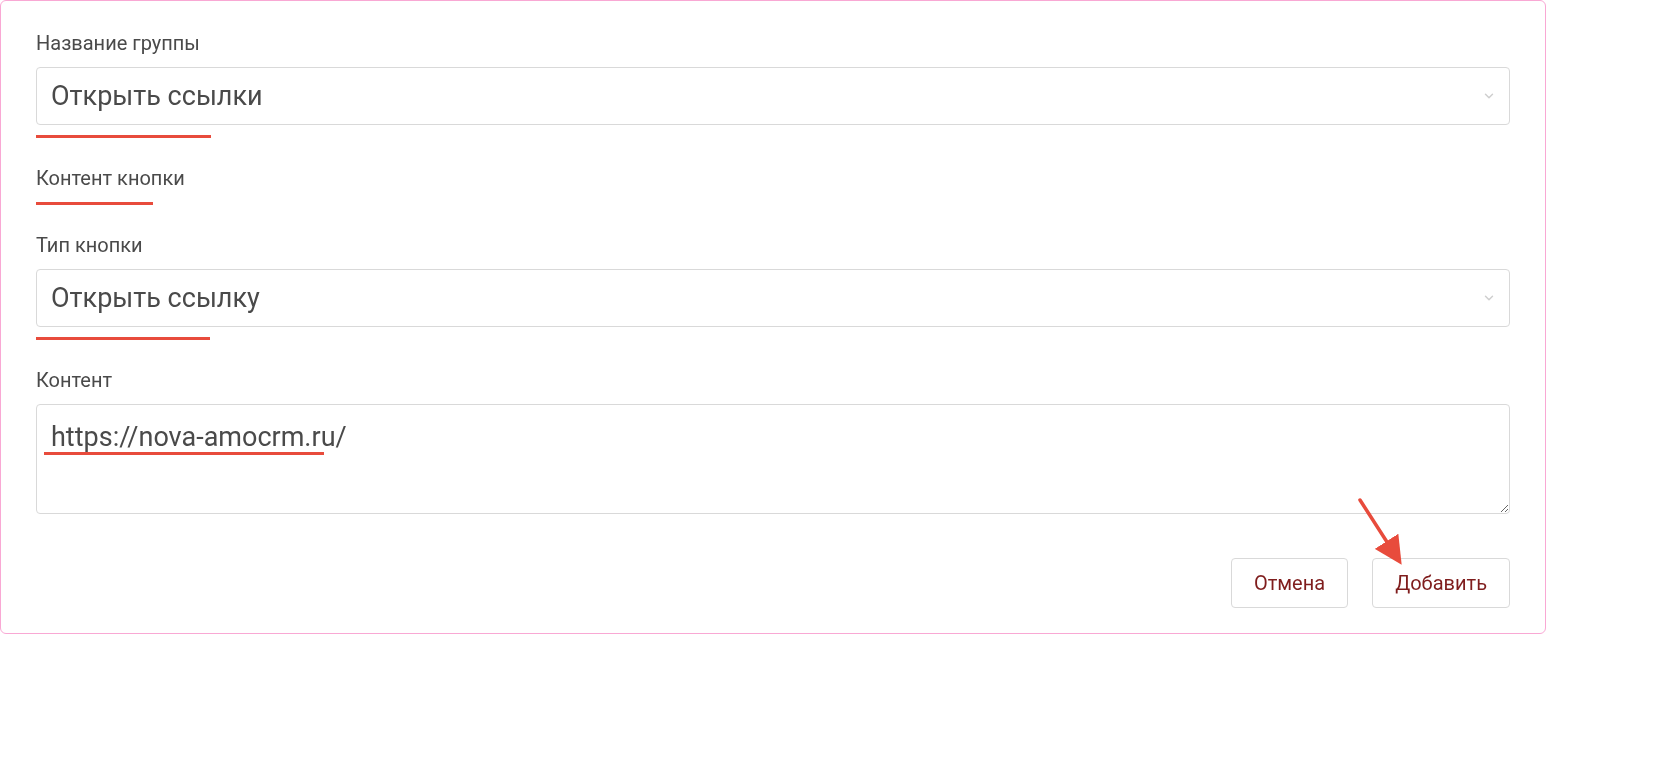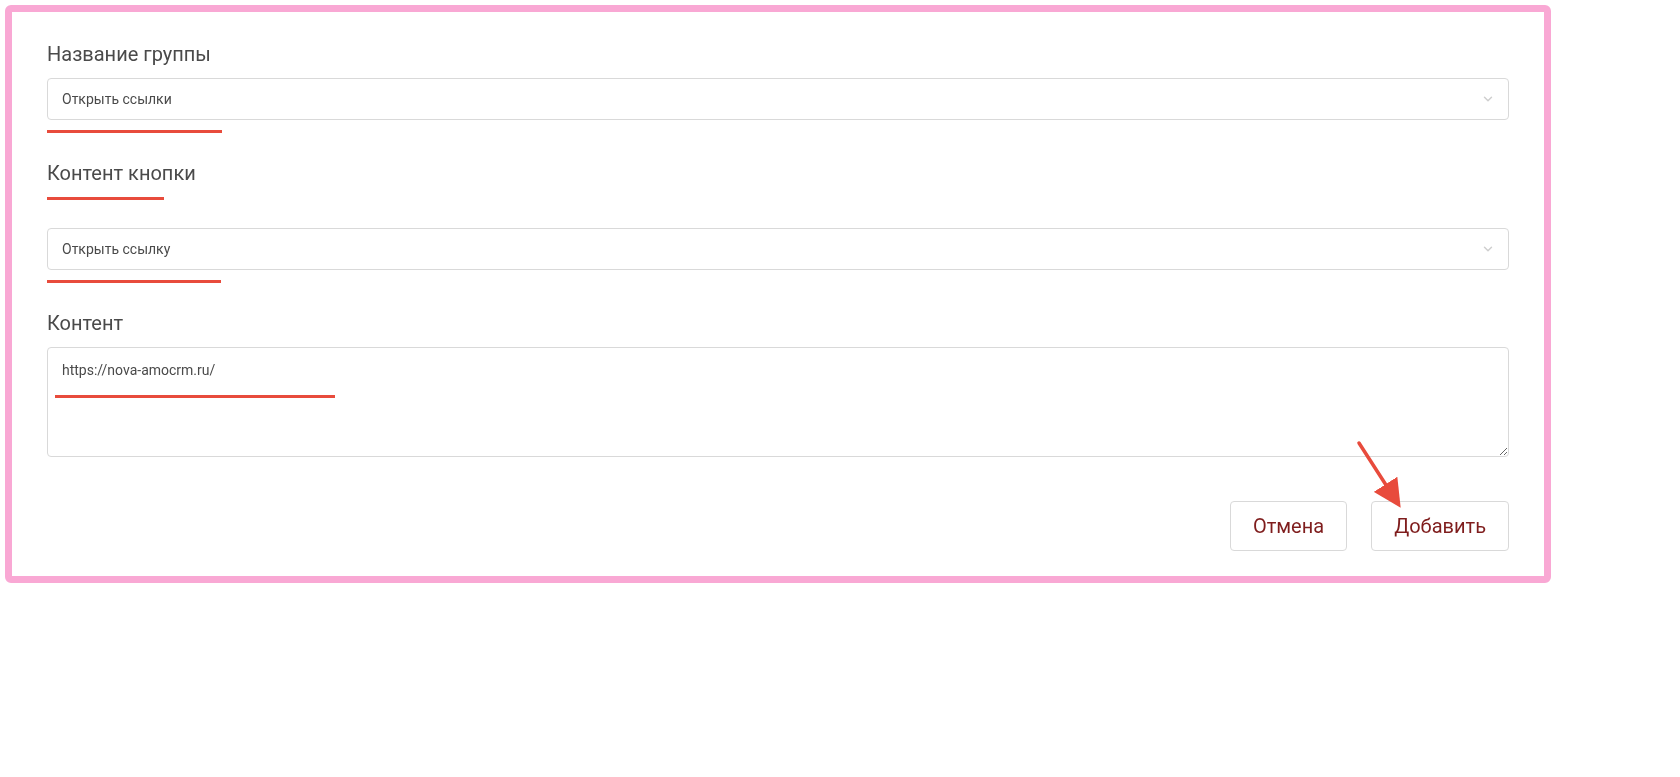--- a/index.html
+++ b/index.html
@@ -6,45 +6,44 @@
       box-sizing: border-box;
       margin: 0;
       padding: 0;
     }
     body {
       font-family: -apple-system, BlinkMacSystemFont, "Segoe UI", Roboto, Helvetica, Arial, sans-serif;
       background: #fff;
       padding: 0;
     }
     .form-container {
-      border: 7px solid #f9a8d4;
+      border: 1px solid #f9a8d4;
       border-radius: 6px;
       padding: 30px 35px 25px 35px;
       width: 1546px;
-      margin: 5px;
     }
     .form-group {
       margin-bottom: 28px;
       position: relative;
     }
     .form-label {
       display: block;
       font-size: 20px;
       color: #4a4a4a;
       margin-bottom: 12px;
       font-weight: 400;
     }
     .form-select,
     .form-input,
     .form-textarea {
       width: 100%;
       border: 1px solid #d9d9d9;
       border-radius: 4px;
       padding: 12px 14px;
-      font-size: 14px;
+      font-size: 27px;
       color: #4a4a4a;
       font-family: inherit;
       background: #fff;
       outline: none;
     }
     .form-select {
       appearance: none;
       -webkit-appearance: none;
       padding-right: 36px;
       cursor: pointer;
@@ -134,20 +133,21 @@
     </div>
     <div class="underline ul-1"></div>
   </div>
 
   <div class="form-group">
     <label class="form-label">Контент кнопки</label>
     <div class="underline ul-2"></div>
   </div>
 
   <div class="form-group">
+    <label class="form-label">Тип кнопки</label>
     <div class="select-wrap">
       <select class="form-select">
         <option>Открыть ссылку</option>
       </select>
       <span class="chevron">
         <svg viewBox="0 0 24 24" fill="none" stroke="#cfcfcf" stroke-width="2.5" stroke-linecap="round" stroke-linejoin="round">
             <polyline points="6 9 12 15 18 9"></polyline>
           </svg>
       </span>
     </div>

